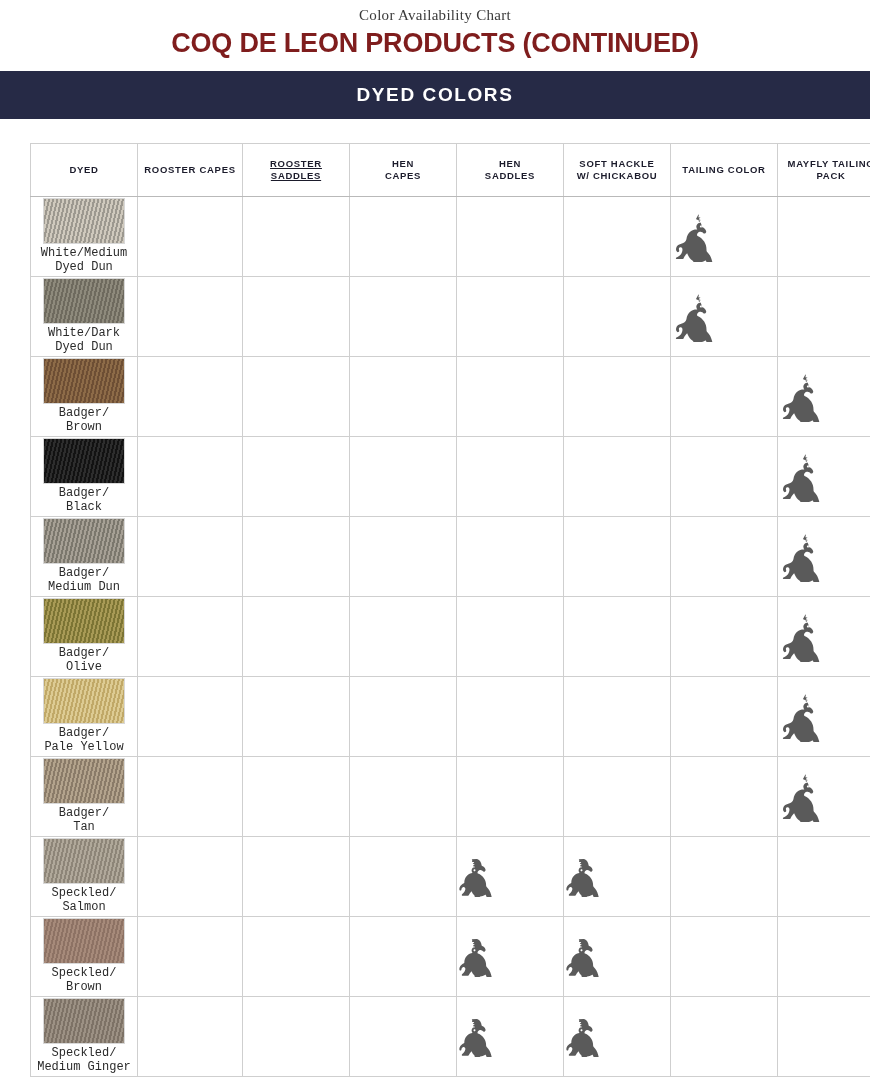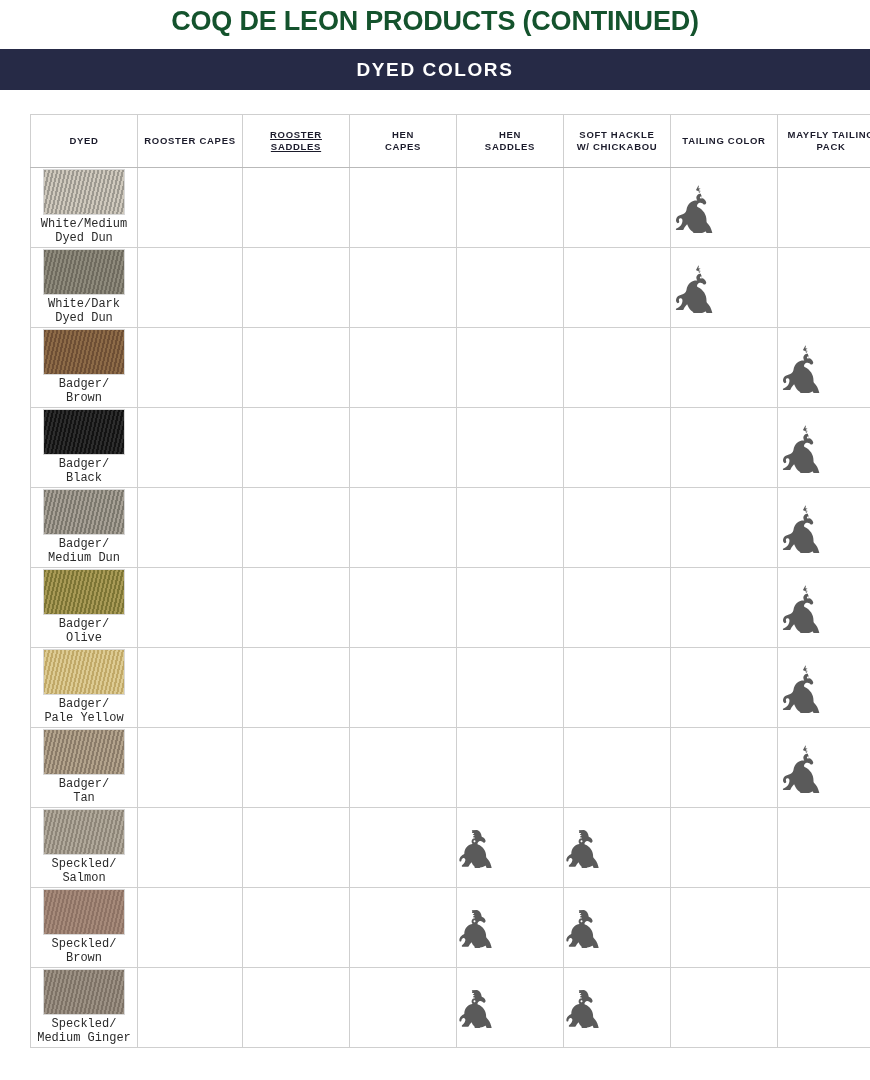--- a/index.html
+++ b/index.html
@@ -29,28 +29,28 @@
     color: #3a3a3a;
     letter-spacing: 0.3px;
     margin: 0;
     padding: 3px 0 2px 0;
   }
   .title {
     font-family: "Liberation Sans", sans-serif;
     font-size: 27px;
     font-weight: bold;
     letter-spacing: -0.2px;
-    color: #14532d;
+    color: #7f1d1d;
     margin: 0;
     padding: 2px 0 10px 0;
   }
   .band {
     background: #262a46;
     color: #ffffff;
-    height: 41px;
+    height: 48px;
     display: flex;
     align-items: center;
     justify-content: center;
     margin-top: 2px;
   }
   .band-text {
     font-size: 19px;
     font-weight: bold;
     letter-spacing: 1.6px;
   }
@@ -112,20 +112,21 @@
   }
   .bird svg { display: block; }
   .empty { }
 </style>
 </head>
 <body>
 
 <div class="page">
 
   <div class="header">
+    <p class="subtitle">Color Availability Chart</p>
     <h1 class="title">COQ DE LEON PRODUCTS (CONTINUED)</h1>
   </div>
 
   <div class="band">
     <span class="band-text">DYED COLORS</span>
   </div>
 
   <div class="table-wrap">
     <table class="chart">
       <thead>

